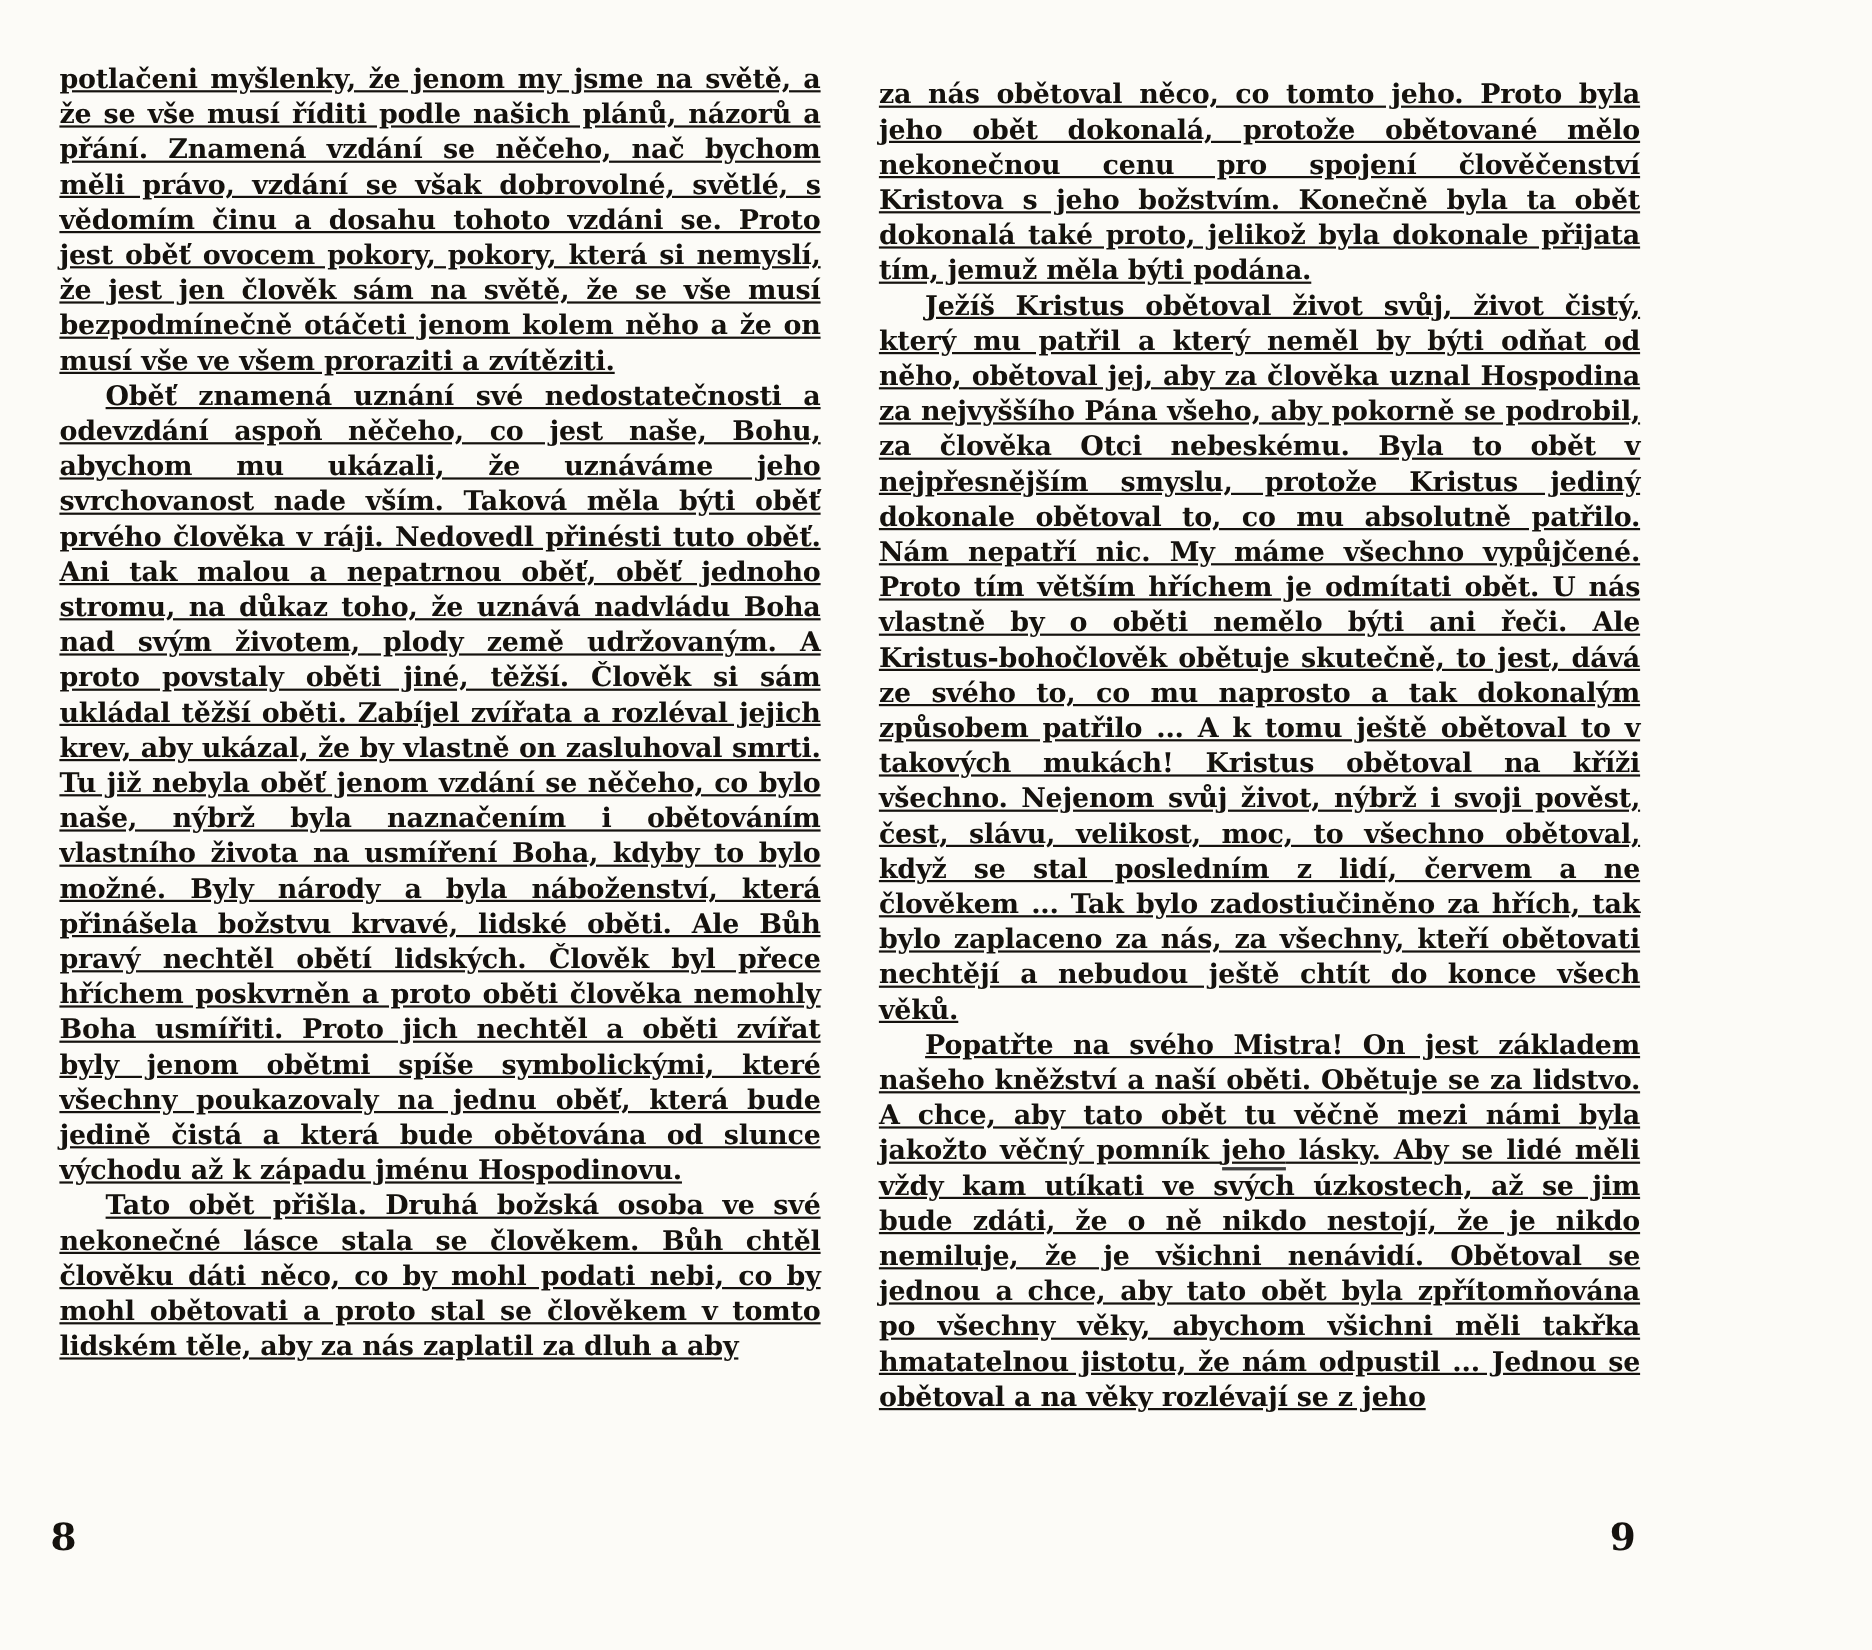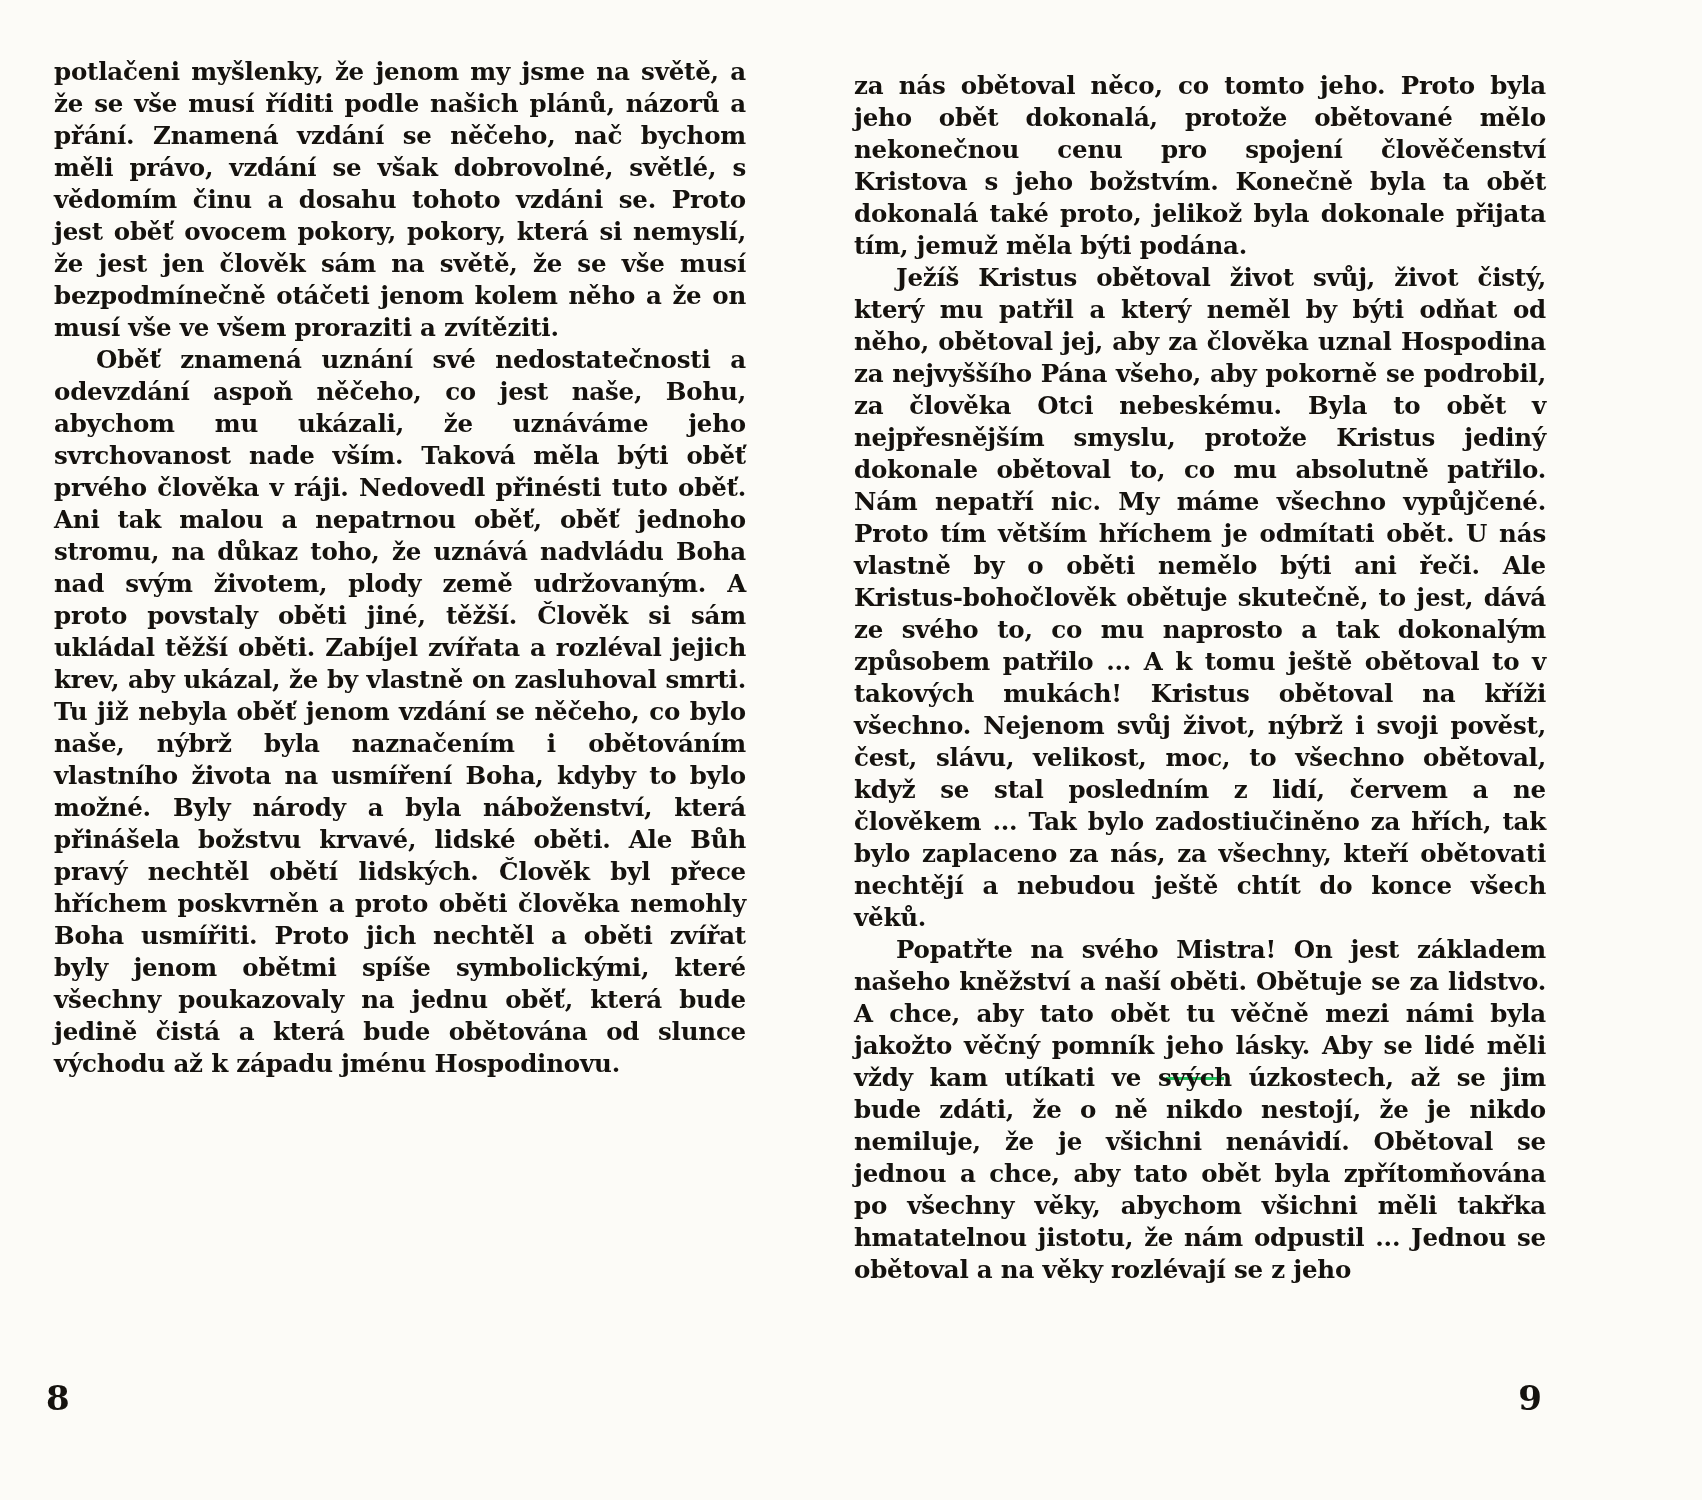--- a/index.html
+++ b/index.html
@@ -8,60 +8,62 @@
     width: 1702px;
     height: 1500px;
     background: #fcfbf7;
     color: #15120e;
     font-family: "DejaVu Serif", "Liberation Serif", serif;
     overflow: hidden;
   }
   .spread {
     display: flex;
     padding: 56px 0 0 54px;
-    gap: 108px;
+    gap: 53px;
+    text-decoration: underline;
   }
   .page {
     position: relative;
     width: 692px;
     height: 1392px;
   }
   .text-column {
     text-align: justify;
     font-size: 24.5px;
     line-height: 32px;
     font-weight: 700;
     letter-spacing: -0.2px;
   }
   .page.right .text-column { padding-top: 14px; }
   p.para { margin: 0; }
   p.para.indent { text-indent: 42px; }
   .underlined {
-    border-bottom: 3px solid #22c55e;
-    padding-bottom: 17px;
+    border-bottom: 3px solid #404040;
+    padding-bottom: 1px;
   }
   .page-number {
     position: absolute;
     bottom: 30px;
     font-size: 34px;
     font-weight: 700;
     letter-spacing: 0;
   }
   .page-number.pos-left  { left: -8px; }
   .page-number.pos-right { right: 4px; }
 </style>
 </head>
 <body>
 
 <div class="spread">
 
   <div class="page left">
     <div class="text-column">
       <p class="para">potlačeni myšlenky, že jenom my jsme na světě, a že se vše musí říditi podle našich plánů, názorů a přání. Znamená vzdání se něčeho, nač bychom měli právo, vzdání se však dobrovolné, světlé, s vědomím činu a dosahu tohoto vzdáni se. Proto jest oběť ovocem pokory, pokory, která si nemyslí, že jest jen člověk sám na světě, že se vše musí bezpodmínečně otáčeti jenom kolem něho a že on musí vše ve všem proraziti a zvítěziti.</p>
       <p class="para indent">Oběť znamená uznání své nedostatečnosti a odevzdání aspoň něčeho, co jest naše, Bohu, abychom mu ukázali, že uznáváme jeho svrchovanost nade vším. Taková měla býti oběť prvého člověka v ráji. Nedovedl přinésti tuto oběť. Ani tak malou a nepatrnou oběť, oběť jednoho stromu, na důkaz toho, že uznává nadvládu Boha nad svým životem, plody země udržovaným. A proto povstaly oběti jiné, těžší. Člověk si sám ukládal těžší oběti. Zabíjel zvířata a rozléval jejich krev, aby ukázal, že by vlastně on zasluhoval smrti. Tu již nebyla oběť jenom vzdání se něčeho, co bylo naše, nýbrž byla naznačením i obětováním vlastního života na usmíření Boha, kdyby to bylo možné. Byly národy a byla náboženství, která přinášela božstvu krvavé, lidské oběti. Ale Bůh pravý nechtěl obětí lidských. Člověk byl přece hříchem poskvrněn a proto oběti člověka nemohly Boha usmířiti. Proto jich nechtěl a oběti zvířat byly jenom obětmi spíše symbolickými, které všechny poukazovaly na jednu oběť, která bude jedině čistá a která bude obětována od slunce východu až k západu jménu Hospodinovu.</p>
+      <p class="para indent">Tato obět přišla. Druhá božská osoba ve své nekonečné lásce stala se člověkem. Bůh chtěl člověku dáti něco, co by mohl podati nebi, co by mohl obětovati a proto stal se člověkem v tomto lidském těle, aby za nás zaplatil za dluh a aby</p>
     </div>
     <div class="page-number pos-left">8</div>
   </div>
 
   <div class="page right">
     <div class="text-column">
       <p class="para">za nás obětoval něco, co tomto jeho. Proto byla jeho obět dokonalá, protože obětované mělo nekonečnou cenu pro spojení člověčenství Kristova s jeho božstvím. Konečně byla ta obět dokonalá také proto, jelikož byla dokonale přijata tím, jemuž měla býti podána.</p>
       <p class="para indent">Ježíš Kristus obětoval život svůj, život čistý, který mu patřil a který neměl by býti odňat od něho, obětoval jej, aby za člověka uznal Hospodina za nejvyššího Pána všeho, aby pokorně se podrobil, za člověka Otci nebeskému. Byla to obět v nejpřesnějším smyslu, protože Kristus jediný dokonale obětoval to, co mu absolutně patřilo. Nám nepatří nic. My máme všechno vypůjčené. Proto tím větším hříchem je odmítati obět. U nás vlastně by o oběti nemělo býti ani řeči. Ale Kristus-bohočlověk obětuje skutečně, to jest, dává ze svého to, co mu naprosto a tak dokonalým způsobem patřilo ... A k tomu ještě obětoval to v takových mukách! Kristus obětoval na kříži všechno. Nejenom svůj život, nýbrž i svoji pověst, čest, slávu, velikost, moc, to všechno obětoval, když se stal posledním z lidí, červem a ne člověkem ... Tak bylo zadostiučiněno za hřích, tak bylo zaplaceno za nás, za všechny, kteří obětovati nechtějí a nebudou ještě chtít do konce všech věků.</p>
       <p class="para indent"><span>Popatřte na svého Mistra! On jest základem našeho kněžství a naší oběti. Obětuje se za lidstvo. A chce, aby tato obět tu věčně mezi námi byla jakožto věčný pomník </span><span class="underlined">jeho</span><span> lásky. Aby se lidé měli vždy kam utíkati ve svých úzkostech, až se jim bude zdáti, že o ně nikdo nestojí, že je nikdo nemiluje, že je všichni nenávidí. Obětoval se jednou a chce, aby tato obět byla zpřítomňována po všechny věky, abychom všichni měli takřka hmatatelnou jistotu, že nám odpustil ... Jednou se obětoval a na věky rozlévají se z jeho</span></p>
     </div>

